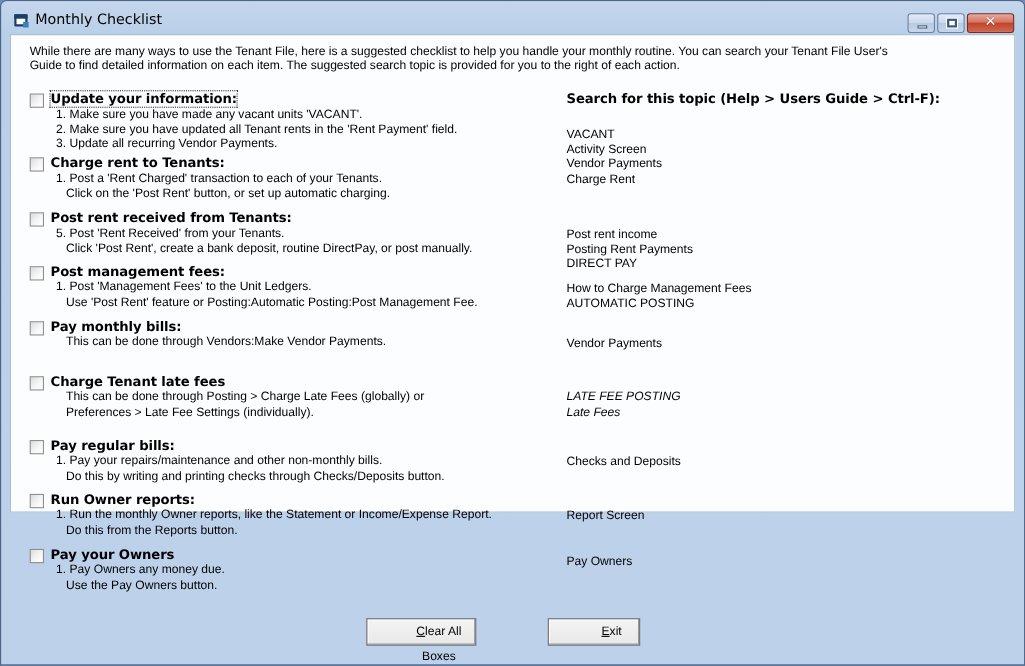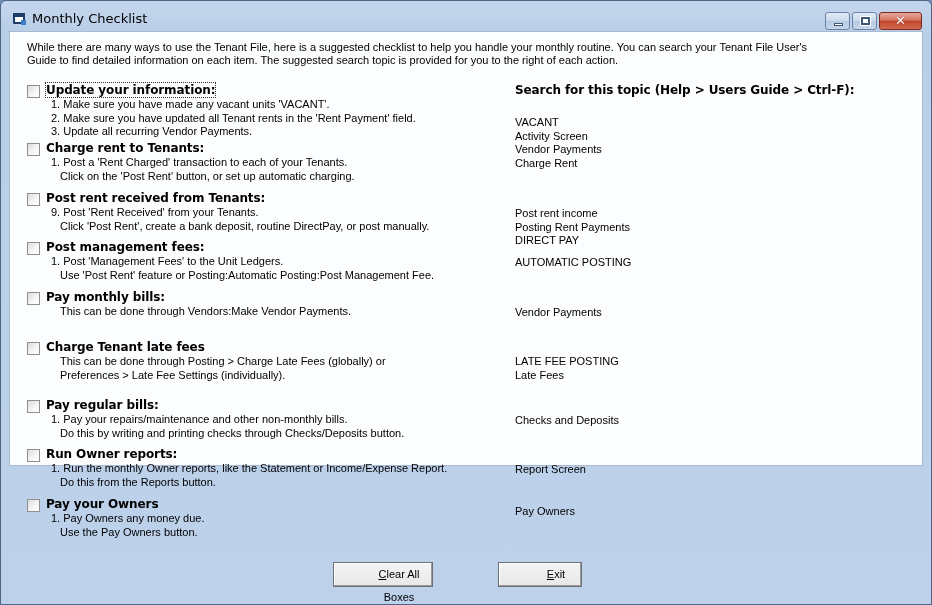--- a/index.html
+++ b/index.html
@@ -131,39 +131,40 @@
       </div>
     </div>
     <div class="topic" style="top:125px;">
       <div>Charge Rent</div>
     </div>
 
     <div class="section" style="top:159px;">
       <span class="cb"></span>
       <span class="sec-title">Post rent received from Tenants:</span>
       <div class="sec-lines">
-        <div>9. Post 'Rent Received' from your Tenants.</div>
+        <div>5. Post 'Rent Received' from your Tenants.</div>
         <div class="indent">Click 'Post Rent', create a bank deposit, routine DirectPay, or post manually.</div>
       </div>
     </div>
     <div class="topic" style="top:175px;">
       <div>Post rent income</div>
       <div>Posting Rent Payments</div>
       <div>DIRECT PAY</div>
     </div>
 
     <div class="section" style="top:208px;">
       <span class="cb"></span>
       <span class="sec-title">Post management fees:</span>
       <div class="sec-lines">
         <div>1. Post 'Management Fees' to the Unit Ledgers.</div>
         <div class="indent">Use 'Post Rent' feature or Posting:Automatic Posting:Post Management Fee.</div>
       </div>
     </div>
     <div class="topic" style="top:224px;">
+      <div>How to Charge Management Fees</div>
       <div>AUTOMATIC POSTING</div>
     </div>
 
     <div class="section" style="top:258px;">
       <span class="cb"></span>
       <span class="sec-title">Pay monthly bills:</span>
       <div class="sec-lines">
         <div class="indent">This can be done through Vendors:Make Vendor Payments.</div>
       </div>
     </div>
@@ -172,21 +173,21 @@
     </div>
 
     <div class="section" style="top:308px;">
       <span class="cb"></span>
       <span class="sec-title">Charge Tenant late fees</span>
       <div class="sec-lines">
         <div class="indent">This can be done through Posting &gt; Charge Late Fees (globally) or</div>
         <div class="indent">Preferences &gt; Late Fee Settings (individually).</div>
       </div>
     </div>
-    <div class="topic" style="top:323px;">
+    <div class="topic" style="top:323px;font-style:italic;">
       <div>LATE FEE POSTING</div>
       <div>Late Fees</div>
     </div>
 
     <div class="section" style="top:366px;">
       <span class="cb"></span>
       <span class="sec-title">Pay regular bills:</span>
       <div class="sec-lines">
         <div>1. Pay your repairs/maintenance and other non-monthly bills.</div>
         <div class="indent">Do this by writing and printing checks through Checks/Deposits button.</div>

